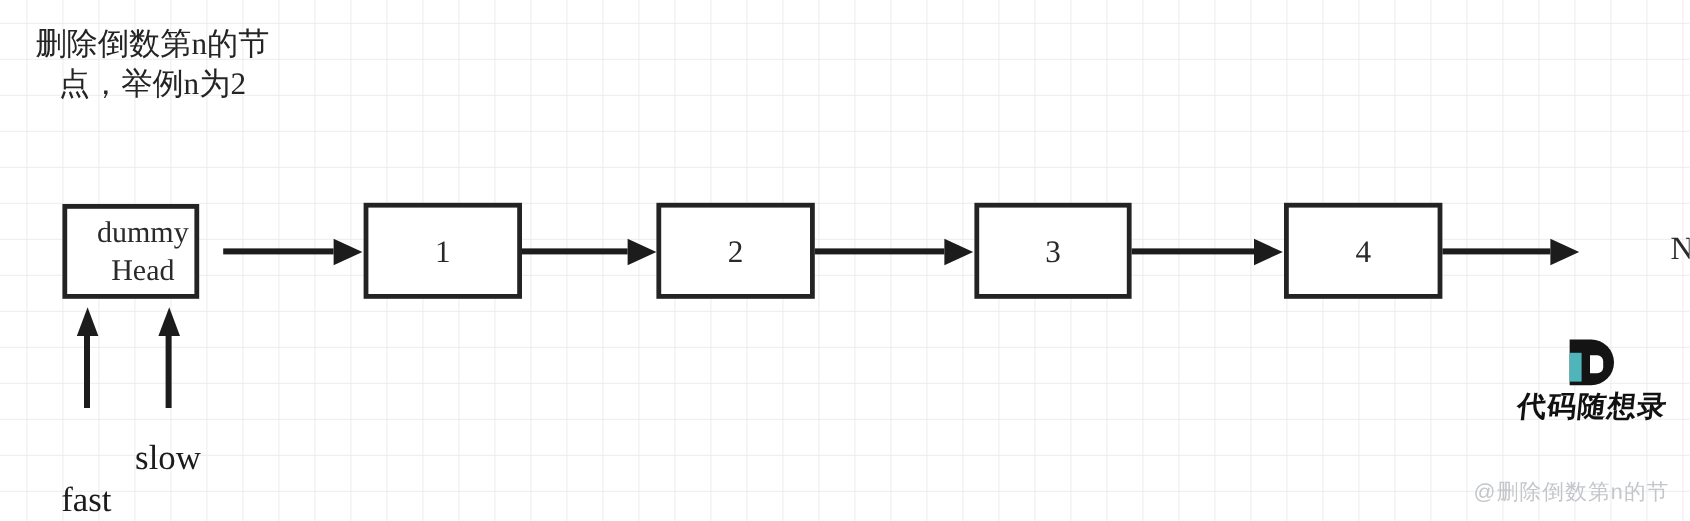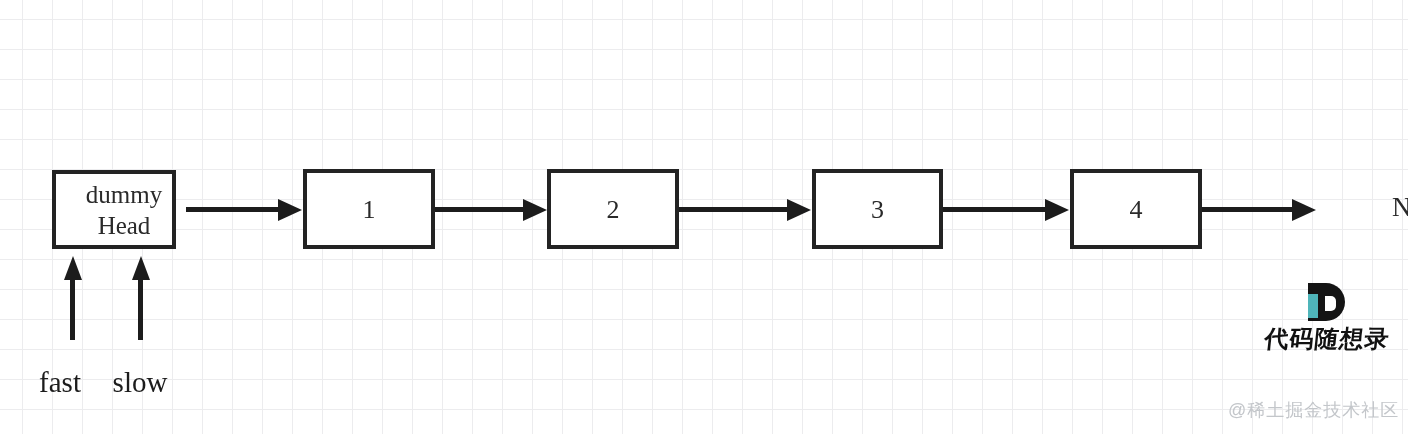--- a/index.html
+++ b/index.html
@@ -36,21 +36,21 @@
     border: 4px solid #232323;
     display: flex;
     flex-direction: column;
     align-items: center;
     justify-content: center;
     text-align: center;
     font-size: 25px;
     line-height: 31px;
     color: #2a2a2a;
   }
-  .node-dummy { left: 52px;   top: 170px; width: 124px; height: 79px; padding-left: 20px; }
+  .node-dummy { left: 52px;   top: 170px; width: 114px; height: 79px; padding-left: 20px; }
   .node-1     { left: 303px;  top: 169px; width: 132px; height: 80px; font-size: 26px; }
   .node-2     { left: 547px;  top: 169px; width: 132px; height: 80px; font-size: 26px; }
   .node-3     { left: 812px;  top: 169px; width: 131px; height: 80px; font-size: 26px; }
   .node-4     { left: 1070px; top: 169px; width: 132px; height: 80px; font-size: 26px; }
 
   .harrow {
     position: absolute;
     top: 207px;
     height: 5px;
     background: #1c1c1c;
@@ -91,21 +91,21 @@
   .varrow-fast { left: 70px; }
   .varrow-slow { left: 138px; }
 
   .ptr-label {
     position: absolute;
     top: 366px;
     text-align: center;
     font-size: 29px;
     color: #1c1c1c;
   }
-  .ptr-label-fast { left: 34px;  width: 52px; }
+  .ptr-label-fast { left: 46px;  width: 52px; margin-top: 35px; }
   .ptr-label-slow { left: 110px; width: 60px; }
 
   .tail-label {
     position: absolute;
     left: 1392px;
     top: 192px;
     font-size: 27px;
     color: #2a2a2a;
   }
 
@@ -153,20 +153,24 @@
     color: #c3c6ca;
     font-family: "Liberation Sans", sans-serif;
     letter-spacing: 1px;
   }
 </style>
 </head>
 <body>
 
 <div class="canvas">
 
+  <div class="title">
+    <div>删除倒数第n的节</div>
+    <div>点，举例n为2</div>
+  </div>
 
   <div class="node node-dummy">
     <div>dummy</div>
     <div>Head</div>
   </div>
 
   <div class="harrow harrow-1"></div>
 
   <div class="node node-1">
     <div>1</div>
@@ -199,15 +203,15 @@
 
   <div class="ptr-label ptr-label-fast">fast</div>
   <div class="ptr-label ptr-label-slow">slow</div>
 
   <div class="logo-d">
     <span class="logo-d-teal"></span>
     <span class="logo-d-hole"></span>
   </div>
   <div class="logo-text">代码随想录</div>
 
-  <div class="watermark">@稀土掘金技术社区</div>
+  <div class="watermark">@删除倒数第n的节</div>
 
 </div>
 
 </body></html>

